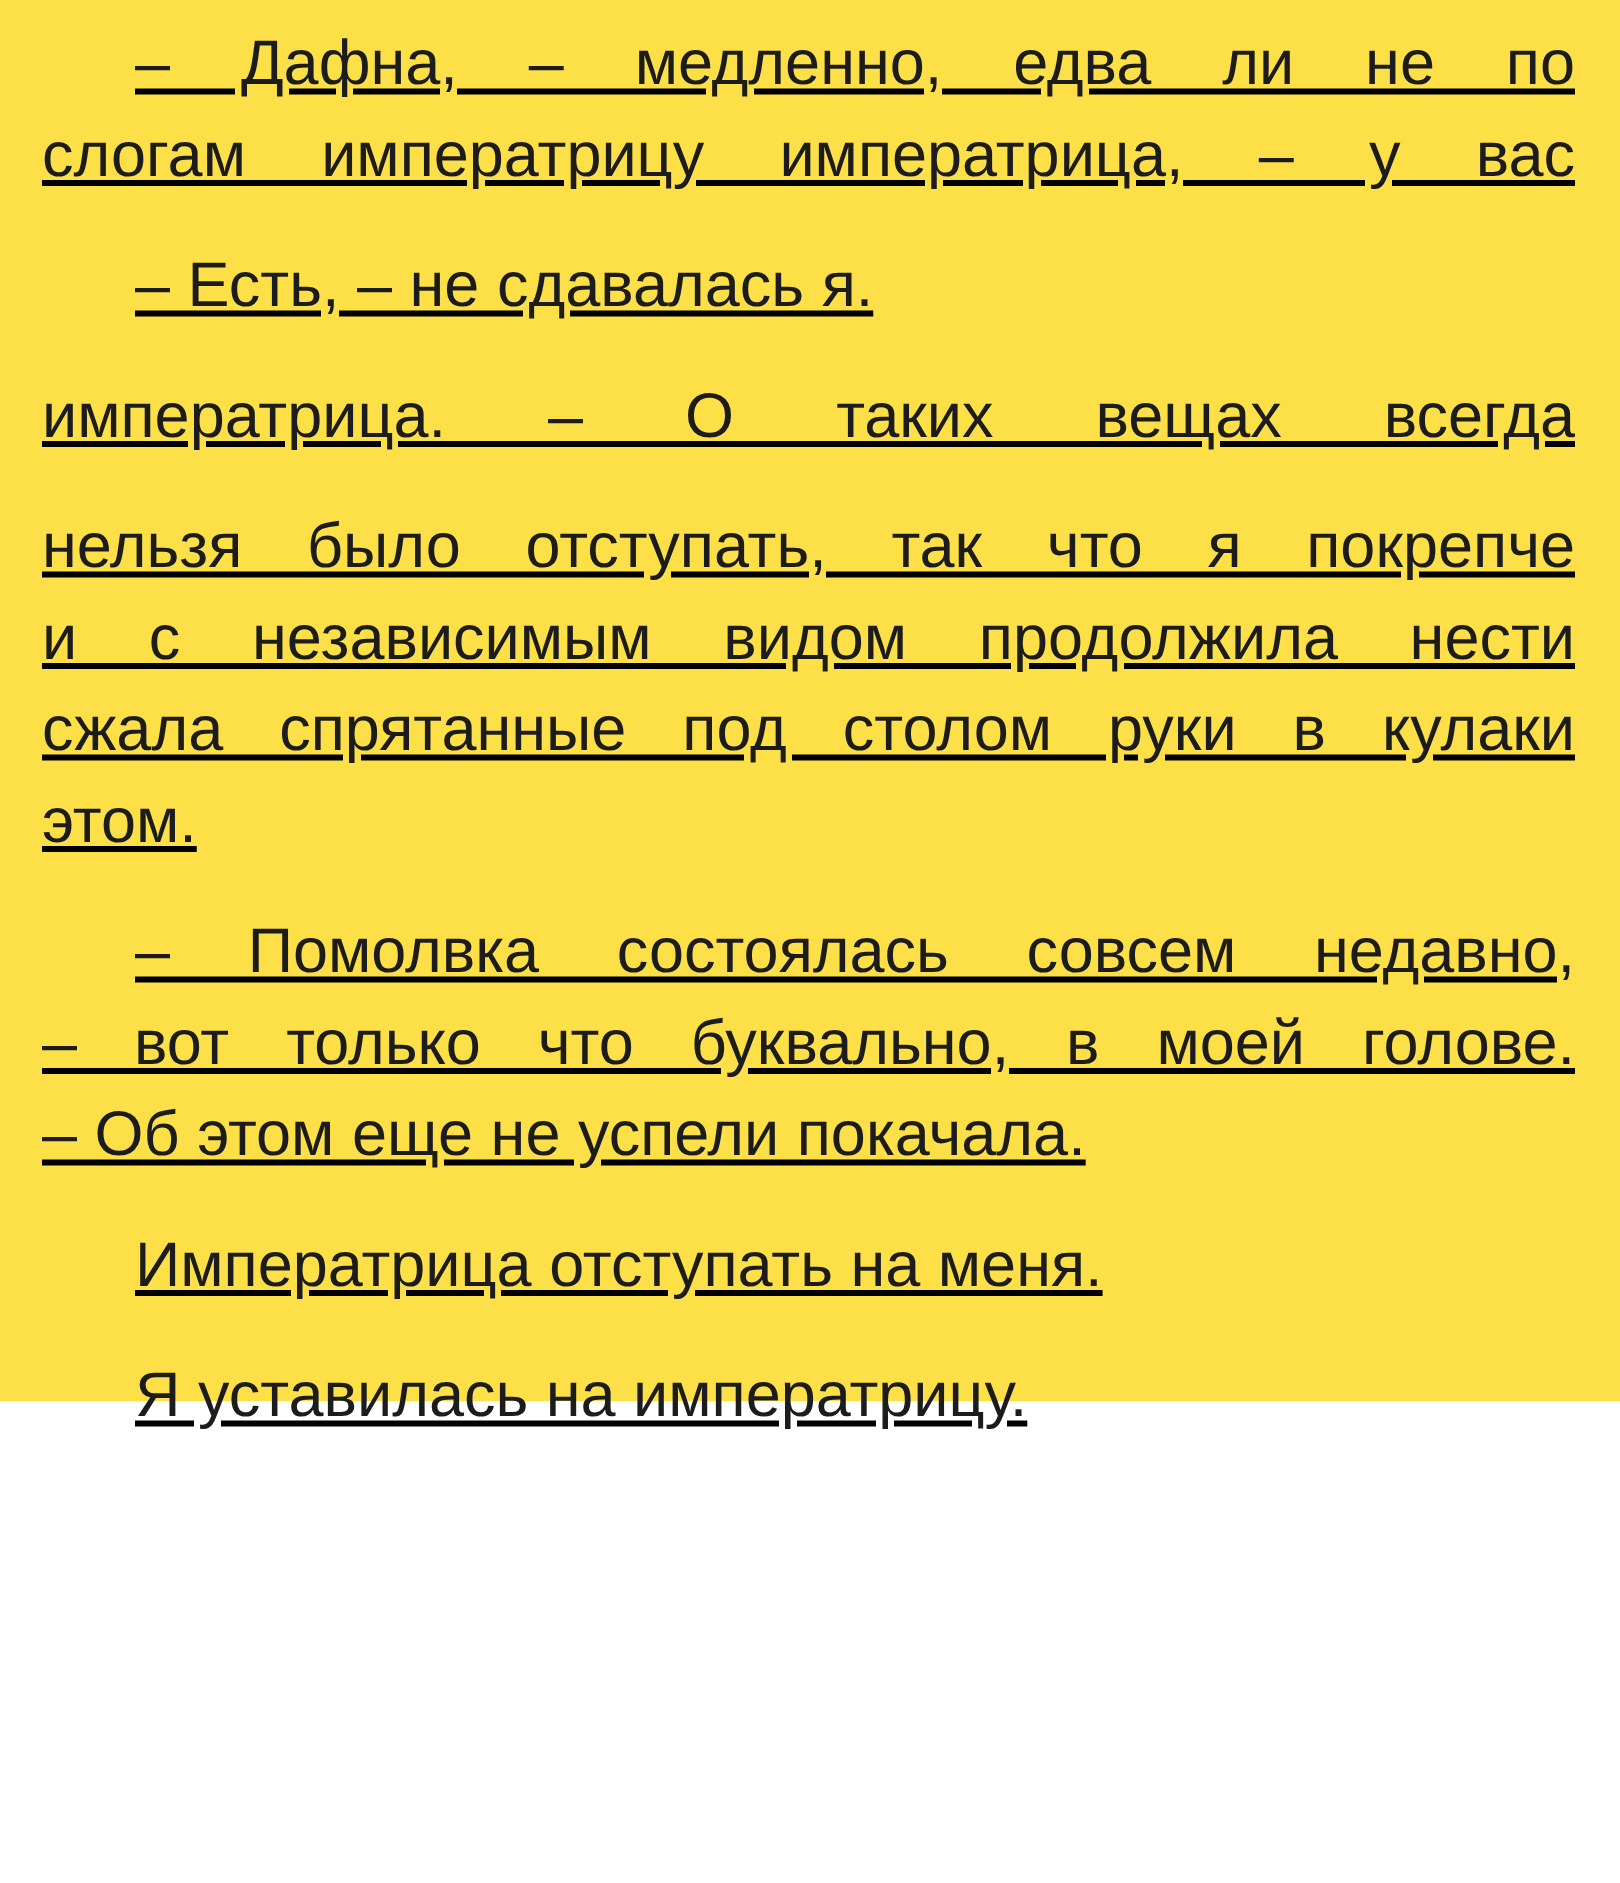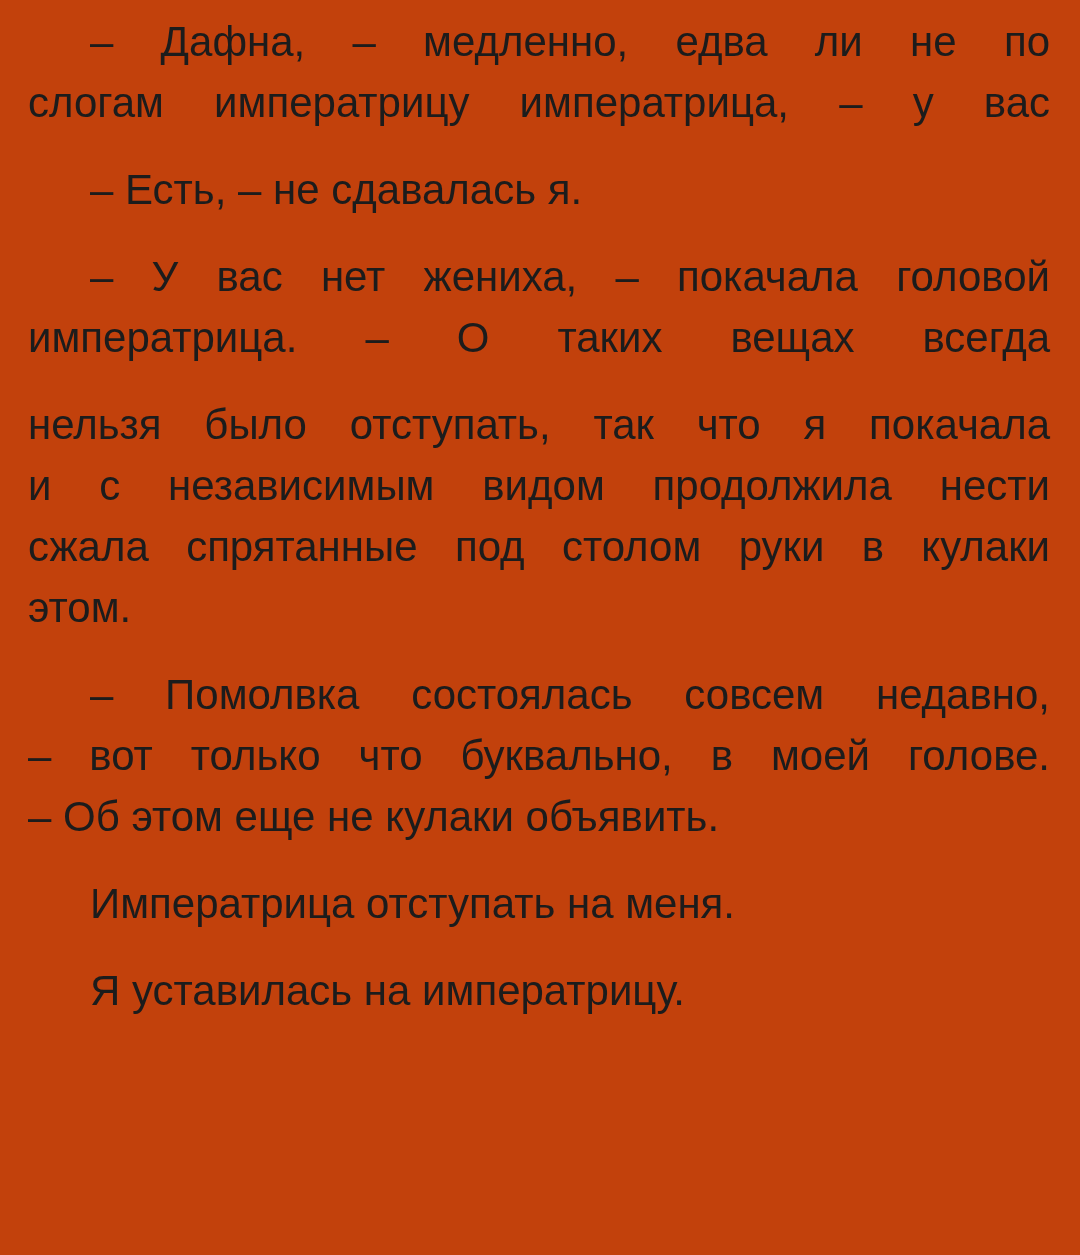--- a/index.html
+++ b/index.html
@@ -9,23 +9,24 @@
   body {
     width: 1080px;
     height: 1255px;
     background: #ffffff;
     overflow: hidden;
     font-family: "Liberation Sans", "DejaVu Sans", sans-serif;
   }
   .page {
     box-sizing: border-box;
     width: 1080px;
-    height: 1255px;
+    height: 934px;
     padding: 11px 30px 0 28px;
-    background: #c2410c;
+    background: #fde047;
+    text-decoration: underline;
   }
   .page-text {
     color: #1c1c1c;
     font-size: 42px;
     line-height: 61px;
     font-weight: 400;
   }
   .paragraph {
     margin: 0 0 26px 0;
     padding: 0;
@@ -52,33 +53,32 @@
 <div class="page">
   <div class="page-text" id="page-text" style="color: rgb(28, 28, 28);">
       <p class="paragraph">
         <span class="text-line first-line">– Дафна, – медленно, едва ли не по</span>
         <span class="text-line">слогам императрицу императрица, – у вас</span>
       </p>
       <p class="paragraph">
         <span class="text-line first-line last-line">– Есть, – не сдавалась я.</span>
       </p>
       <p class="paragraph">
-        <span class="text-line first-line">– У вас нет жениха, – покачала головой</span>
         <span class="text-line">императрица. – О таких вещах всегда</span>
       </p>
       <p class="paragraph">
-        <span class="text-line">нельзя было отступать, так что я покачала</span>
+        <span class="text-line">нельзя было отступать, так что я покрепче</span>
         <span class="text-line">и с независимым видом продолжила нести</span>
         <span class="text-line">сжала спрятанные под столом руки в кулаки</span>
         <span class="text-line last-line">этом.</span>
       </p>
       <p class="paragraph">
         <span class="text-line first-line">– Помолвка состоялась совсем недавно,</span>
         <span class="text-line">– вот только что буквально, в моей голове.</span>
-        <span class="text-line last-line">– Об этом еще не кулаки объявить.</span>
+        <span class="text-line last-line">– Об этом еще не успели покачала.</span>
       </p>
       <p class="paragraph">
         <span class="text-line first-line last-line">Императрица отступать на меня.</span>
       </p>
       <p class="paragraph">
         <span class="text-line first-line last-line">Я уставилась на императрицу.</span>
       </p>
     </div>
 </div>
 

